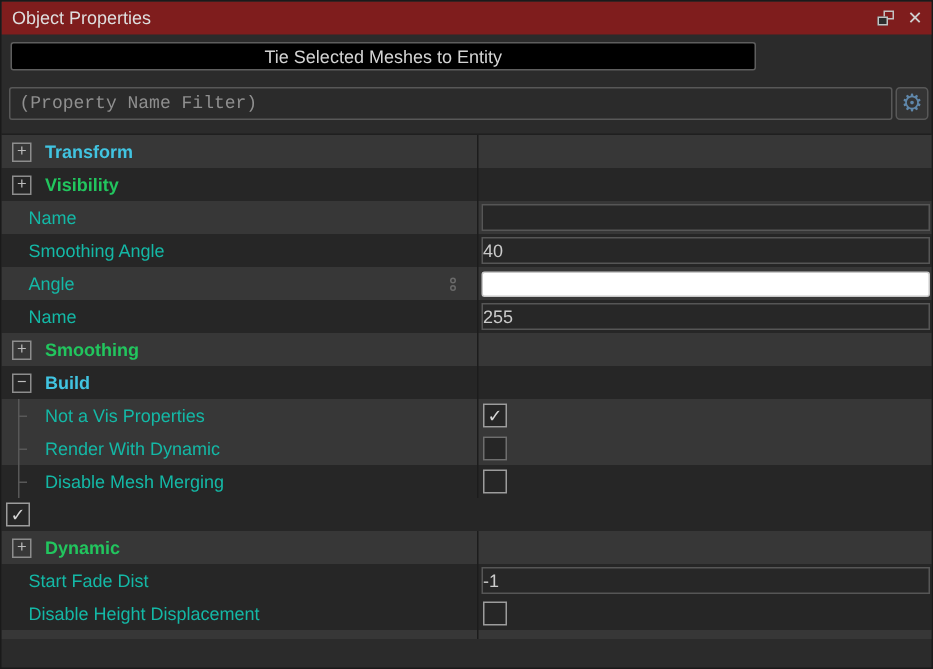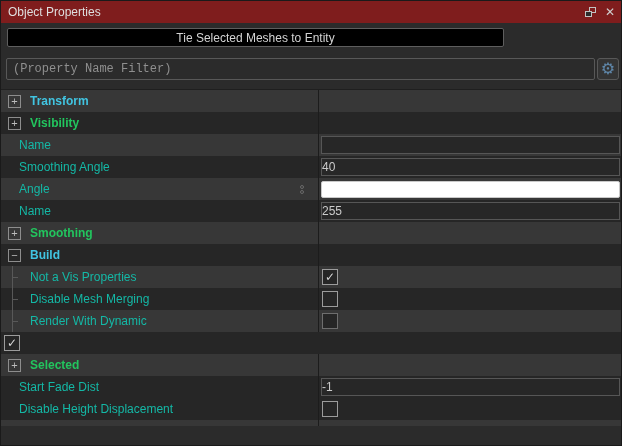--- a/index.html
+++ b/index.html
@@ -171,53 +171,53 @@
           <span class="branch tee">
             <span class="v"></span>
             <span class="h"></span>
           </span>
           <span class="leaf-label accent">Not a Vis Properties</span>
         </div>
         <div class="cell-value">
           <div class="checkbox">✓</div>
         </div>
       </div>
-      <div class="row even child">
+      <div class="row odd child">
         <div class="cell-label">
           <span class="branch tee">
             <span class="v"></span>
             <span class="h"></span>
           </span>
-          <span class="leaf-label">Disable Mesh Merging</span>
-        </div>
-        <div class="cell-value">
-          <div class="checkbox"></div>
-        </div>
-      </div>
-      <div class="row odd child">
+          <span class="leaf-label">Render With Dynamic</span>
+        </div>
+        <div class="cell-value">
+          <div class="checkbox dim"></div>
+        </div>
+      </div>
+      <div class="row even child">
         <div class="cell-label">
           <span class="branch tee">
             <span class="v"></span>
             <span class="h"></span>
           </span>
-          <span class="leaf-label">Render With Dynamic</span>
-        </div>
-        <div class="cell-value">
-          <div class="checkbox dim"></div>
+          <span class="leaf-label">Disable Mesh Merging</span>
+        </div>
+        <div class="cell-value">
+          <div class="checkbox"></div>
         </div>
       </div>
       <div class="row even child">
         <div class="cell-value">
           <div class="checkbox">✓</div>
         </div>
       </div>
       <div class="row odd">
         <div class="cell-label">
           <span class="expander">+</span>
-          <span class="cat-label">Selected</span>
+          <span class="cat-label">Dynamic</span>
         </div>
         <div class="cell-value"></div>
       </div>
       <div class="row even">
         <div class="cell-label">
           <span class="leaf-label">Start Fade Dist</span>
         </div>
         <div class="cell-value">
           <input class="text-field" type="text" value="-1" style="">
         </div>

